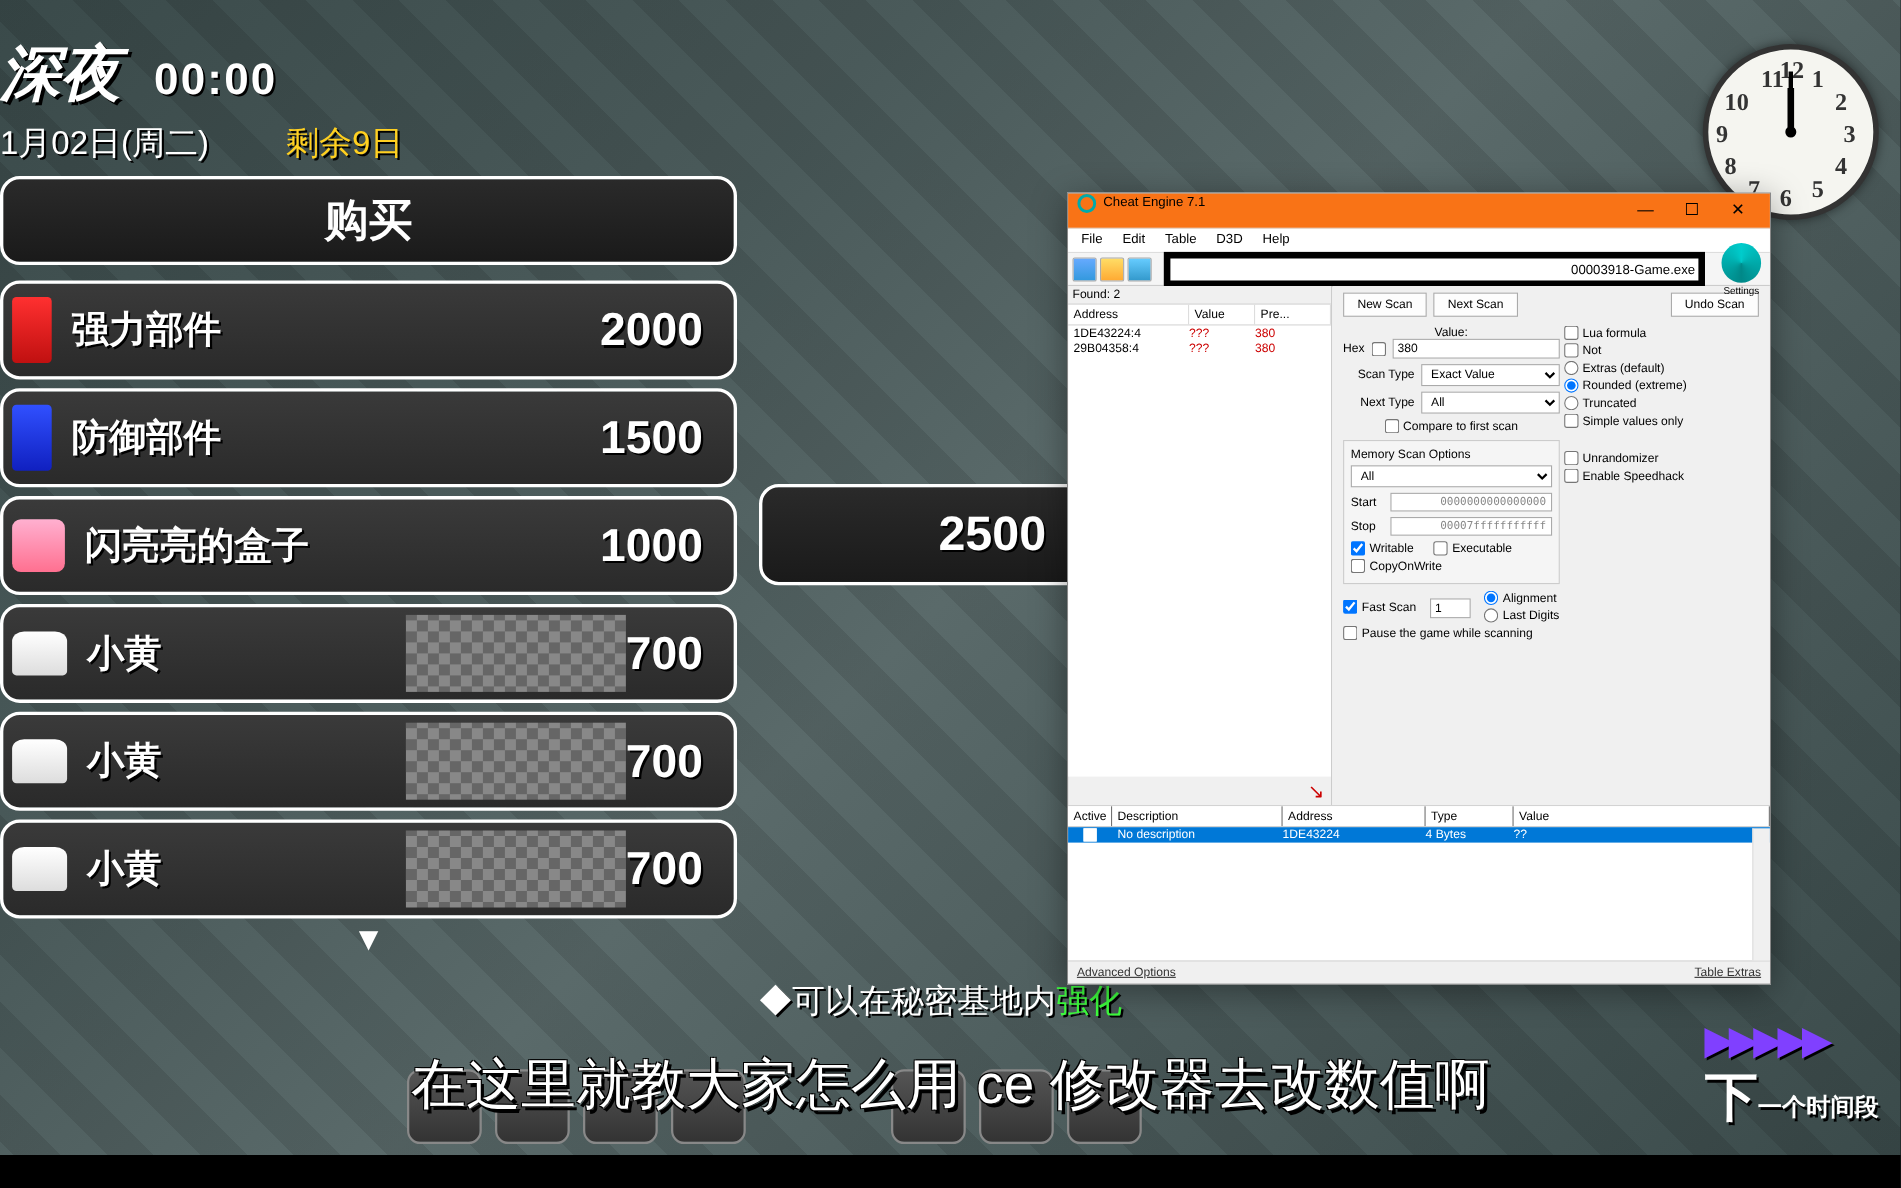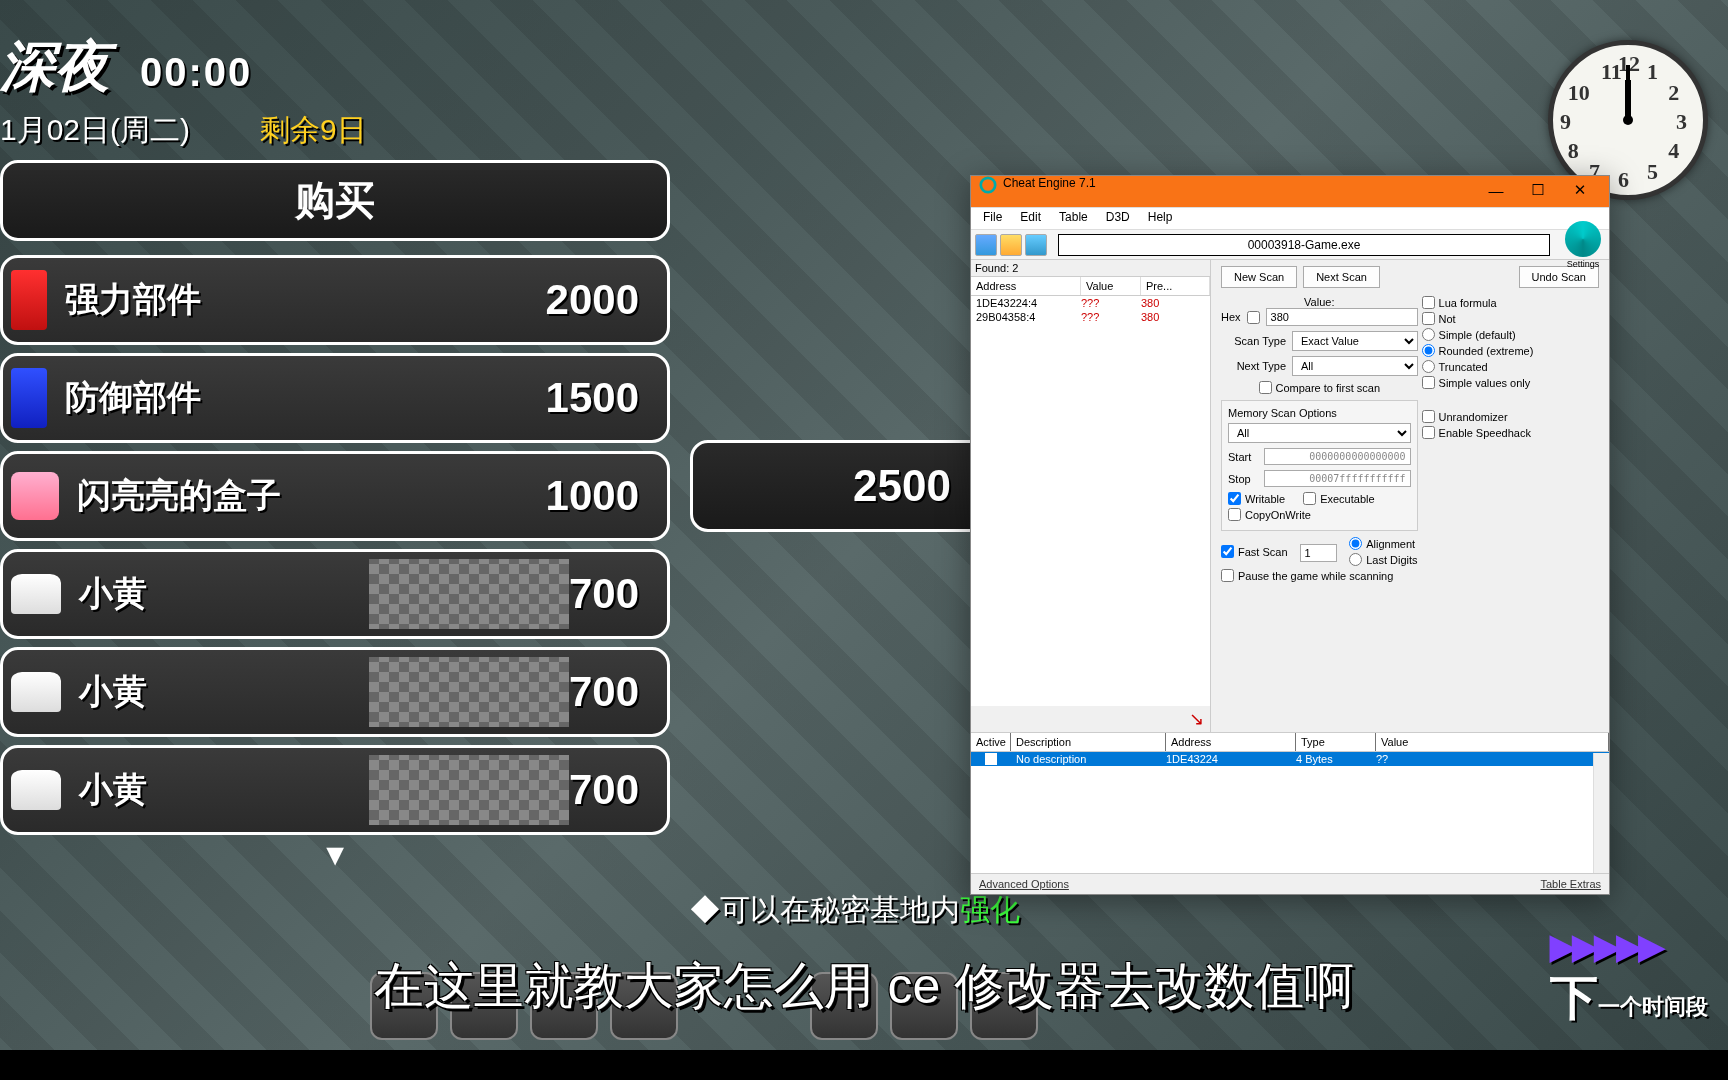--- a/index.html
+++ b/index.html
@@ -44,21 +44,21 @@
 .ce-logo{width:18px;height:18px;margin-right:6px}
 .ce-title{flex:1;font-size:12px}
 .ce-winbtn{width:42px;height:28px;display:flex;align-items:center;justify-content:center;font-size:15px;cursor:pointer}
 .ce-menubar{height:22px;background:#fff;display:flex;align-items:flex-start;padding:0 4px;border-bottom:1px solid #ddd;gap:2px;font-size:12px}
 .ce-menuitem{padding:2px 8px;cursor:pointer}
 .ce-toolbar{height:30px;background:#f5f5f5;display:flex;align-items:center;padding:2px 4px;gap:3px;border-bottom:1px solid #ccc}
 .tb-icon{width:22px;height:22px;border:1px solid #aaa;border-radius:2px;cursor:pointer}
 .ic-mon{background:linear-gradient(#6af,#39d)}
 .ic-open{background:linear-gradient(#fd6,#fa3)}
 .ic-save{background:linear-gradient(#6cf,#39c)}
-.process-name{flex:1;text-align:center;background:#fff;border:1px solid #000000;margin:0 8px;padding:3px;font-size:12px}
+.process-name{flex:1;text-align:right;background:#fff;border:6px solid #000000;margin:0 8px;padding:3px;font-size:12px}
 .settings-area{width:44px;text-align:center;font-size:9px;position:relative}
 .settings-icon{width:36px;height:36px;border-radius:50%;background:conic-gradient(#0cc,#088,#0cc);margin:0 auto 2px}
 .ce-body{flex:1;display:flex;overflow:hidden}
 .scan-left{width:240px;border-right:1px solid #ccc;display:flex;flex-direction:column}
 .found-bar{padding:2px 4px;font-size:11px;background:#f0f0f0;border-bottom:1px solid #ccc}
 .result-header{display:flex;background:#fff;border-bottom:1px solid #ccc;font-size:11px}
 .rh-col{padding:3px 5px;border-right:1px solid #ddd}
 .rh-addr{width:110px}
 .rh-val{width:60px}
 .rh-prev{flex:1}
@@ -344,21 +344,21 @@
           <div class="check-item">
               <input type="checkbox" style="">
               <span>Lua formula</span>
             </div>
           <div class="check-item">
               <input type="checkbox" style="">
               <span>Not</span>
             </div>
           <div class="check-item">
               <input type="radio" name="rnd" style="">
-              <span>Simple (default)</span>
+              <span>Extras (default)</span>
             </div>
           <div class="check-item">
               <input type="radio" name="rnd" checked="" style="">
               <span>Rounded (extreme)</span>
             </div>
           <div class="check-item">
               <input type="radio" name="rnd" style="">
               <span>Truncated</span>
             </div>
           <div class="check-item">

